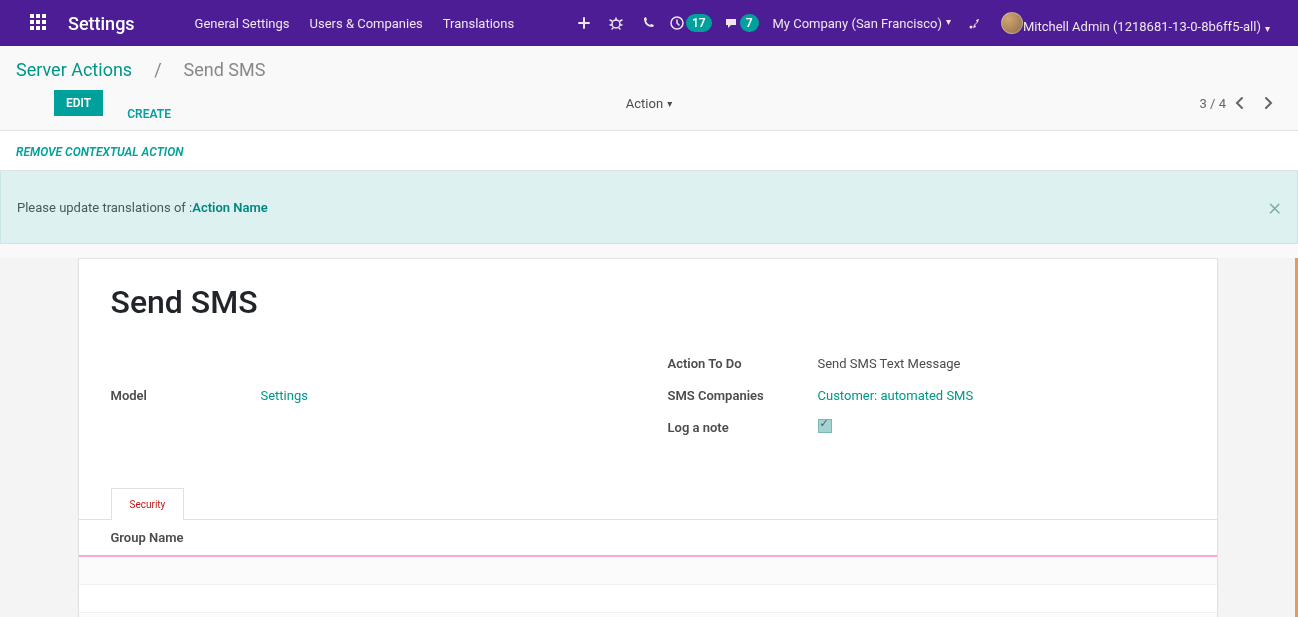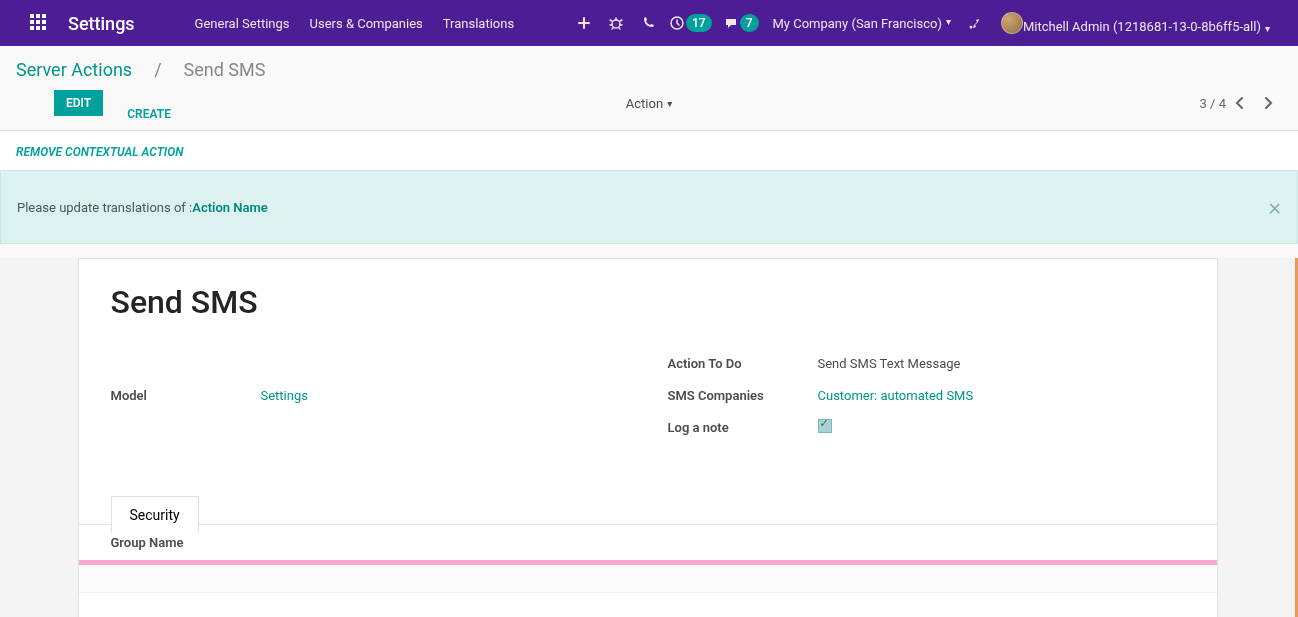--- a/index.html
+++ b/index.html
@@ -54,24 +54,24 @@
 .form-col { flex: 1; }
 .form-row { display: flex; align-items: center; margin-bottom: 8px; min-height: 24px; }
 .form-label { width: 150px; font-size: 13px; font-weight: 600; color: #4c4c4c; }
 .form-value { font-size: 13px; color: #4c4c4c; }
 .form-link { color: #009688; cursor: pointer; }
 .checkbox { width: 14px; height: 14px; background: #a3d4d1; border: 1px solid #7bb8b4; display: inline-block; position: relative; cursor: pointer; }
 .checkbox.checked::after { content: "✓"; position: absolute; top: -3px; left: 1px; font-size: 11px; color: #556; }
 
 
 .tabs { border-bottom: 1px solid #dee2e6; margin: 0 -32px 0 -32px; padding: 0 32px; display: flex; }
-.tab { padding: 10px 18px; font-size: 14px; color: #000000; cursor: pointer; border: 1px solid transparent; border-bottom: none; position: relative; top: 9px; }
+.tab { padding: 10px 18px; font-size: 10px; color: #b91c1c; cursor: pointer; border: 1px solid transparent; border-bottom: none; position: relative; top: 1px; }
 .tab.active { border-color: #dee2e6; background: #fff; border-top: 1px solid #dee2e6; }
 
-.table-header { display: flex; border-bottom: 5px solid #f9a8d4; padding: 10px 0; margin: 0 -32px; align-items: center; }
+.table-header { display: flex; border-bottom: 2px solid #f9a8d4; padding: 10px 0; margin: 0 -32px; align-items: center; }
 .th { font-size: 13px; font-weight: 600; color: #4c4c4c; padding: 0 32px; }
 .table-rows { margin: 0 -32px; }
 .tr-empty { height: 28px; border-bottom: 1px solid #f0f0f0; }
 .tr-empty:nth-child(odd) { background: #fbfbfb; }
 
 svg { display: block; }
 </style>
 </head>
 <body>
 

